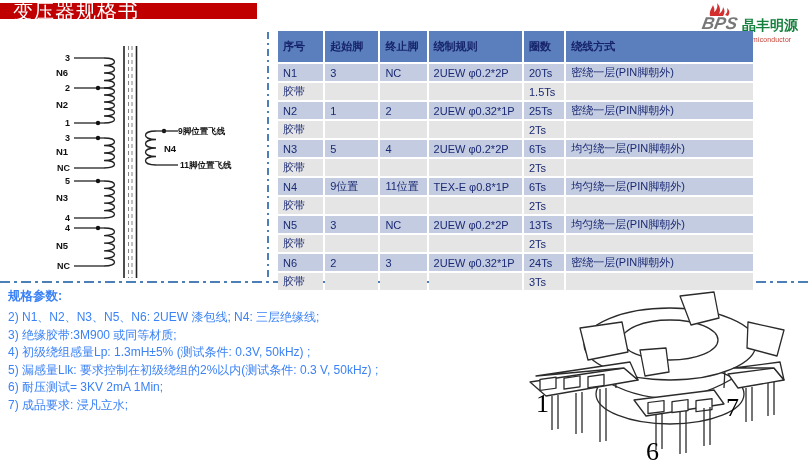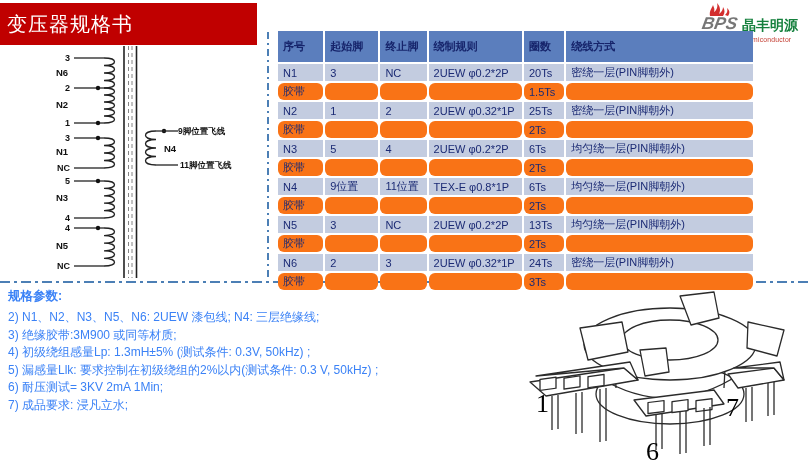--- a/index.html
+++ b/index.html
@@ -1,21 +1,21 @@
 <!DOCTYPE html>
 <html><head>
 <meta charset="utf-8">
 <style>
   html,body{margin:0;padding:0;}
   body{font-family:"Liberation Sans","DejaVu Sans",sans-serif;background:#fff;}
   .page{position:relative;width:811px;height:466px;background:#fff;overflow:hidden;}
 
   
-  .title-bar{position:absolute;left:0;top:3px;width:257px;height:42px;background:#c00000;
-             display:flex;align-items:center;padding-left:7px;box-sizing:border-box;}
+  .title-bar{position:absolute;left:0;top:3px;width:257px;height:16px;background:#c00000;
+             display:flex;align-items:center;padding-left:13px;box-sizing:border-box;}
   .title-bar .t{color:#fff;font-size:20px;letter-spacing:1px;}
 
   .logo{position:absolute;right:3px;top:2px;width:110px;height:44px;}
   .logo .flame{position:absolute;left:8px;top:0;}
   .logo .mark-row{position:absolute;left:2px;top:13px;white-space:nowrap;}
   .logo .mark{display:inline-block;font-style:italic;font-weight:bold;font-size:17px;color:#777;
               transform:skewX(-10deg);border-bottom:2px solid #d32f2f;padding:0 2px;line-height:18px;}
   .logo .cn{display:inline-block;font-weight:bold;font-size:14px;color:#15803d;margin-left:3px;vertical-align:top;line-height:20px;}
   .logo .en{position:absolute;left:2px;top:34px;font-size:6.8px;color:#c23a2e;white-space:nowrap;letter-spacing:.2px;}
 
@@ -25,21 +25,21 @@
   .hsep{position:absolute;left:0;top:281px;width:811px;height:2px;
         background:repeating-linear-gradient(to right,#4c7fb5 0 10px,transparent 10px 14px,#4c7fb5 14px 17px,transparent 17px 21px);}
 
   
   .tbl-wrap{position:absolute;left:276px;top:29px;}
   table.wind{border-collapse:separate;border-spacing:2px;table-layout:fixed;width:479px;}
   table.wind th{background:#5b7ebd;color:#16246b;font-size:11px;font-weight:bold;text-align:left;
                 height:14px;padding:8px 5px;overflow:hidden;white-space:nowrap;}
   table.wind td{font-size:11px;color:#1b2a74;height:17px;padding:0 5px;overflow:hidden;white-space:nowrap;}
   tr.winding td{background:#c3cce0;}
-  tr.tape td{background:#f97316;border-radius:6px;}
+  tr.tape td{background:#e5e5e5;}
 
   
   .schematic{position:absolute;left:28px;top:38px;}
   .schematic text{font-family:"Liberation Sans","DejaVu Sans",sans-serif;font-weight:bold;fill:#111;}
   .pinlbl{font-size:9px;}
   .wname{font-size:9.5px;}
   .flylbl{font-size:8.5px;}
 
   
   .specs{position:absolute;left:8px;top:288px;width:520px;color:#3b82f6;}

